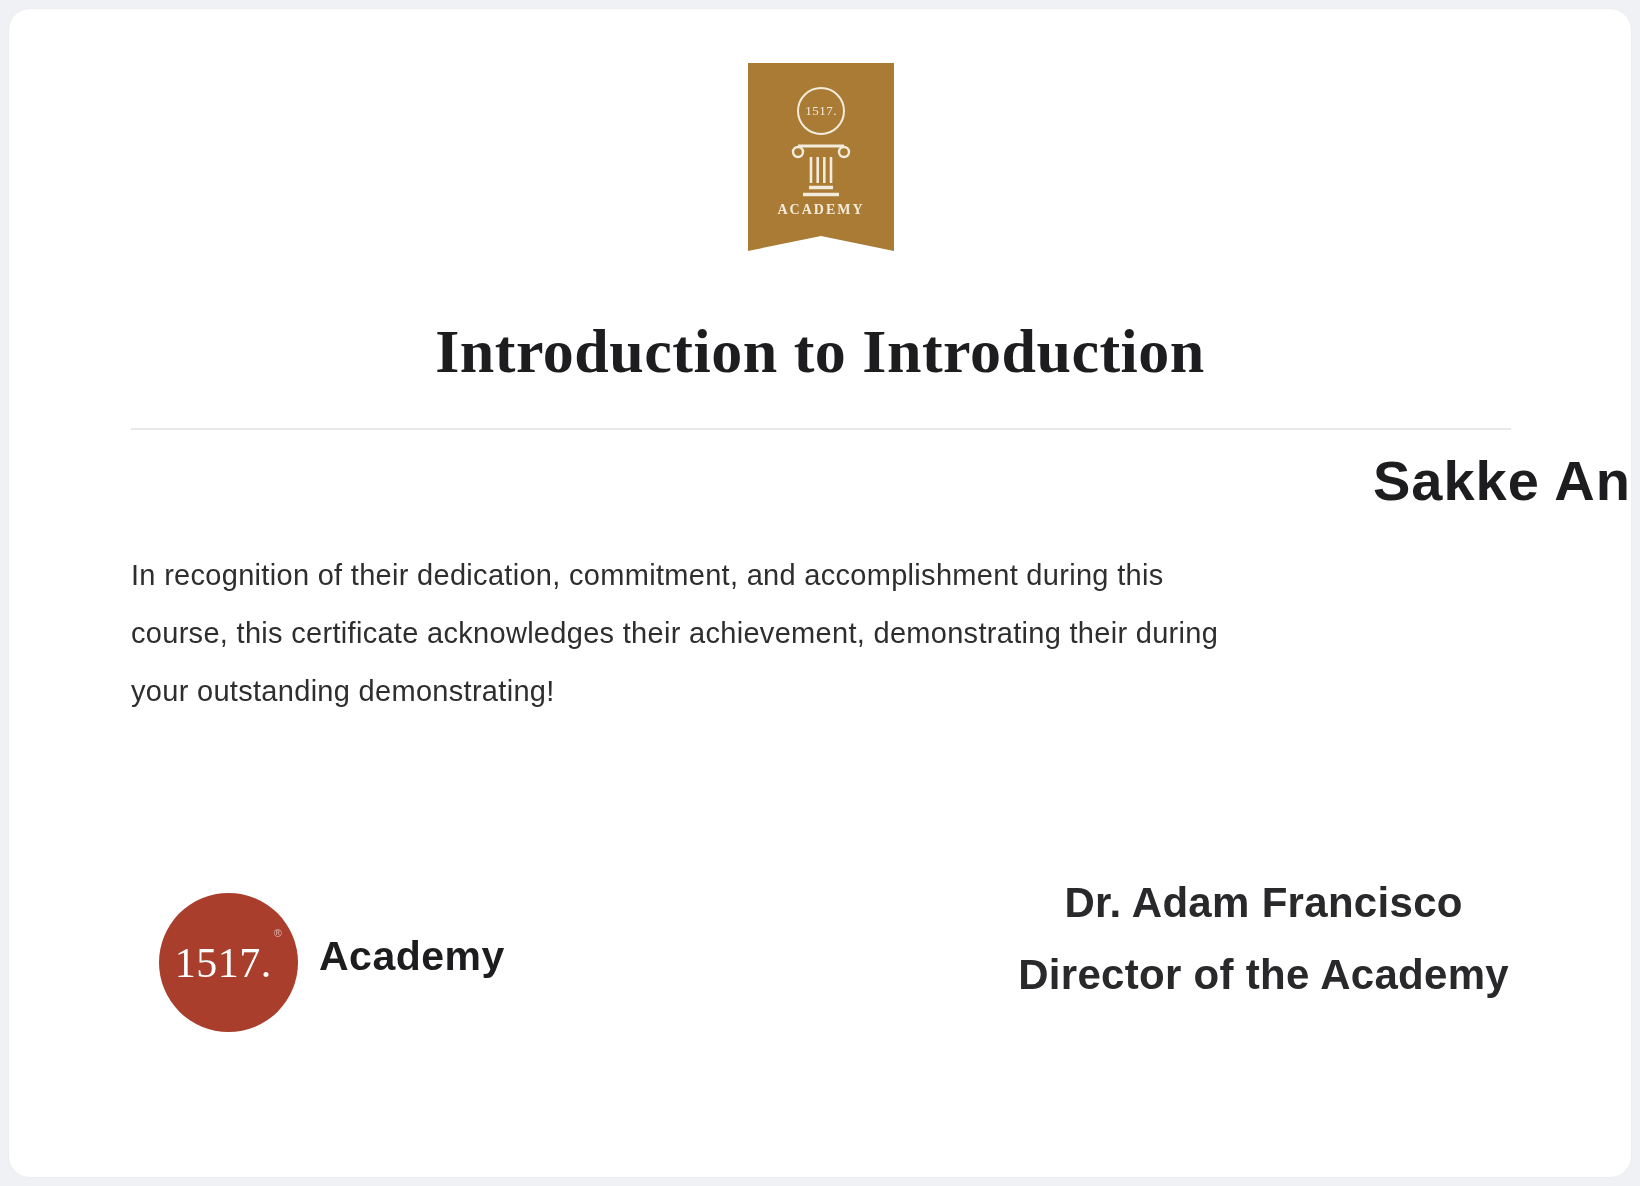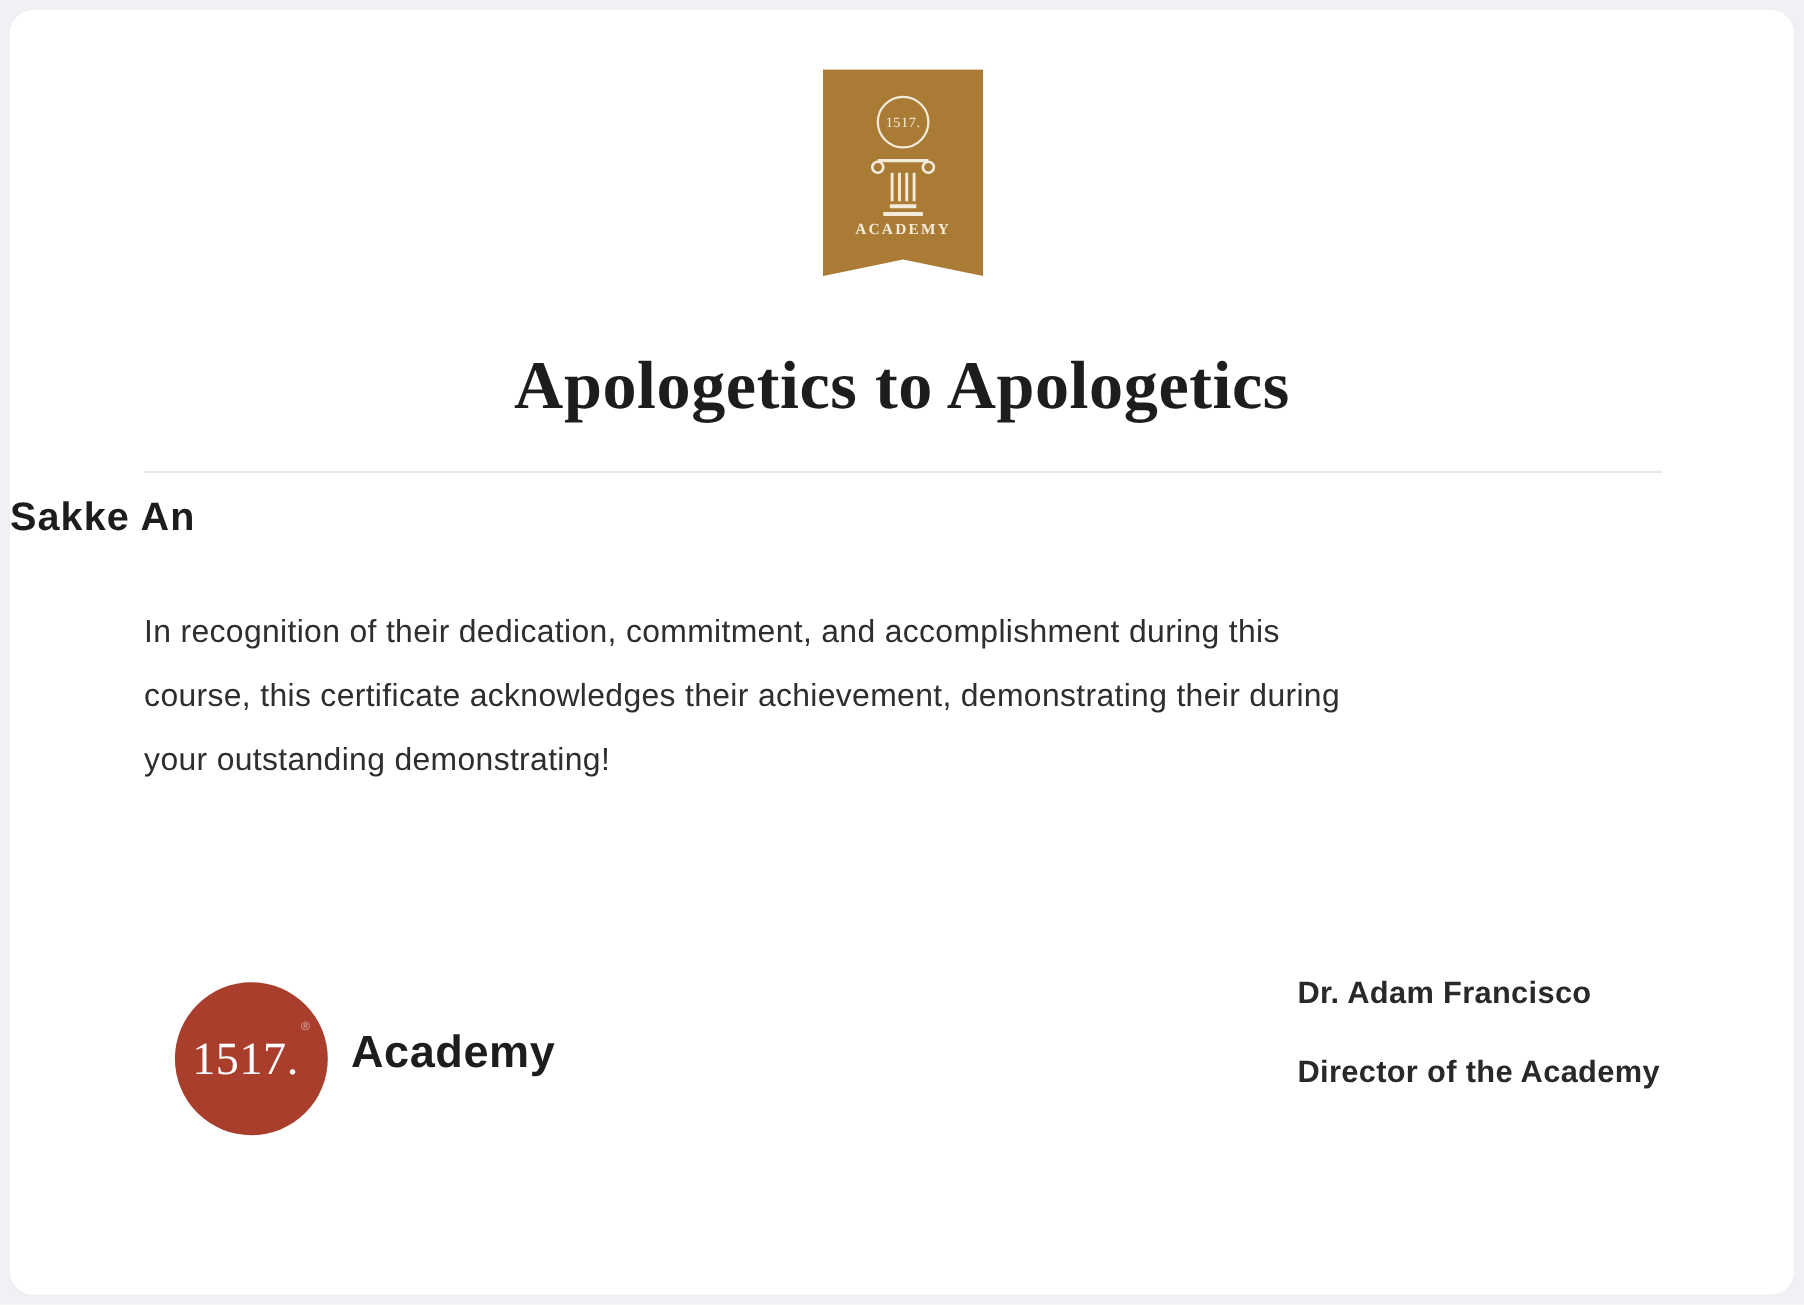--- a/index.html
+++ b/index.html
@@ -66,23 +66,23 @@
     position: absolute;
     left: 122px; top: 419px;
     width: 1380px; height: 2px;
     background: var(--divider, #e8e8ea);
   }
   
   .recipient-name {
     position: absolute;
     left: 0; top: 441px;
     width: 100%;
-    text-align: left;
+    text-align: right;
     font-weight: 600;
-    font-size: 36px;
+    font-size: 56px;
     line-height: 1.1;
     letter-spacing: 1px;
     color: var(--ink, #1d1d1f);
   }
   .body-text {
     position: absolute;
     left: 122px; top: 537px;
     width: 1380px;
     font-size: 29px;
     line-height: 58px;
@@ -115,23 +115,23 @@
     left: 310px; top: 925px;
     font-weight: 700;
     font-size: 41px;
     line-height: 1.1;
     letter-spacing: 0.5px;
     color: var(--ink, #1d1d1f);
   }
   .signature-block {
     position: absolute;
     right: 122px; top: 858px;
-    text-align: left;
+    text-align: center;
     font-weight: 700;
-    font-size: 28px;
+    font-size: 42px;
     line-height: 72px;
     letter-spacing: 0.3px;
     color: var(--text-strong, #29292b);
   }
 </style>
 </head>
 <body>
 
 <div class="card">
 
@@ -146,21 +146,21 @@
       <line x1="22" y1="18" x2="22" y2="44" stroke-width="2.6"></line>
       <line x1="28.7" y1="18" x2="28.7" y2="44" stroke-width="2.6"></line>
       <line x1="35.3" y1="18" x2="35.3" y2="44" stroke-width="2.6"></line>
       <line x1="42" y1="18" x2="42" y2="44" stroke-width="2.6"></line>
       <line x1="20" y1="48.5" x2="44" y2="48.5" stroke-width="3.6"></line>
       <line x1="14" y1="55.5" x2="50" y2="55.5" stroke-width="3.6"></line>
     </svg>
     <div class="banner-label">ACADEMY</div>
   </div>
 
-  <div class="course-title">Apologetics to Apologetics</div>
+  <div class="course-title">Introduction to Introduction</div>
 
   <div class="divider"></div>
 
   <div class="recipient-name">Sakke An</div>
 
   <div class="body-text">
       <div>In recognition of their dedication, commitment, and accomplishment during this</div>
       <div>course, this certificate acknowledges their achievement, demonstrating their during</div>
       <div>your outstanding demonstrating!</div>
     </div>

